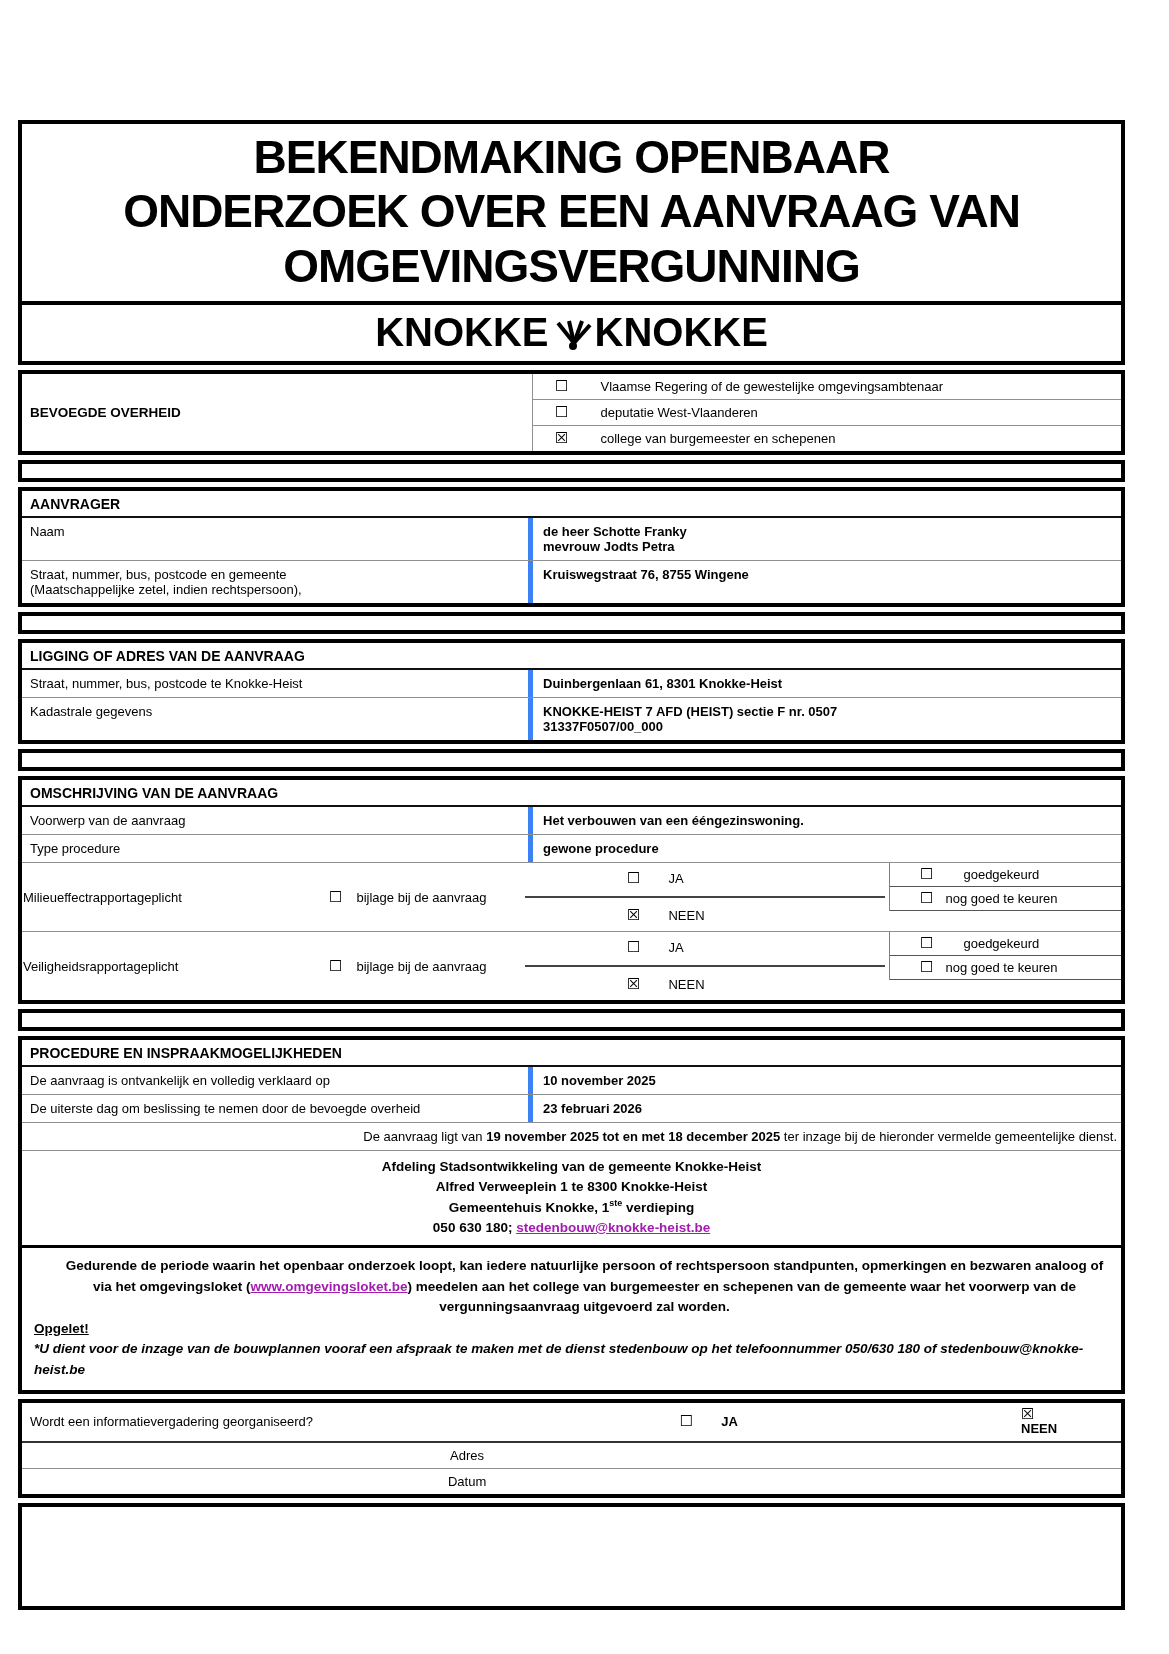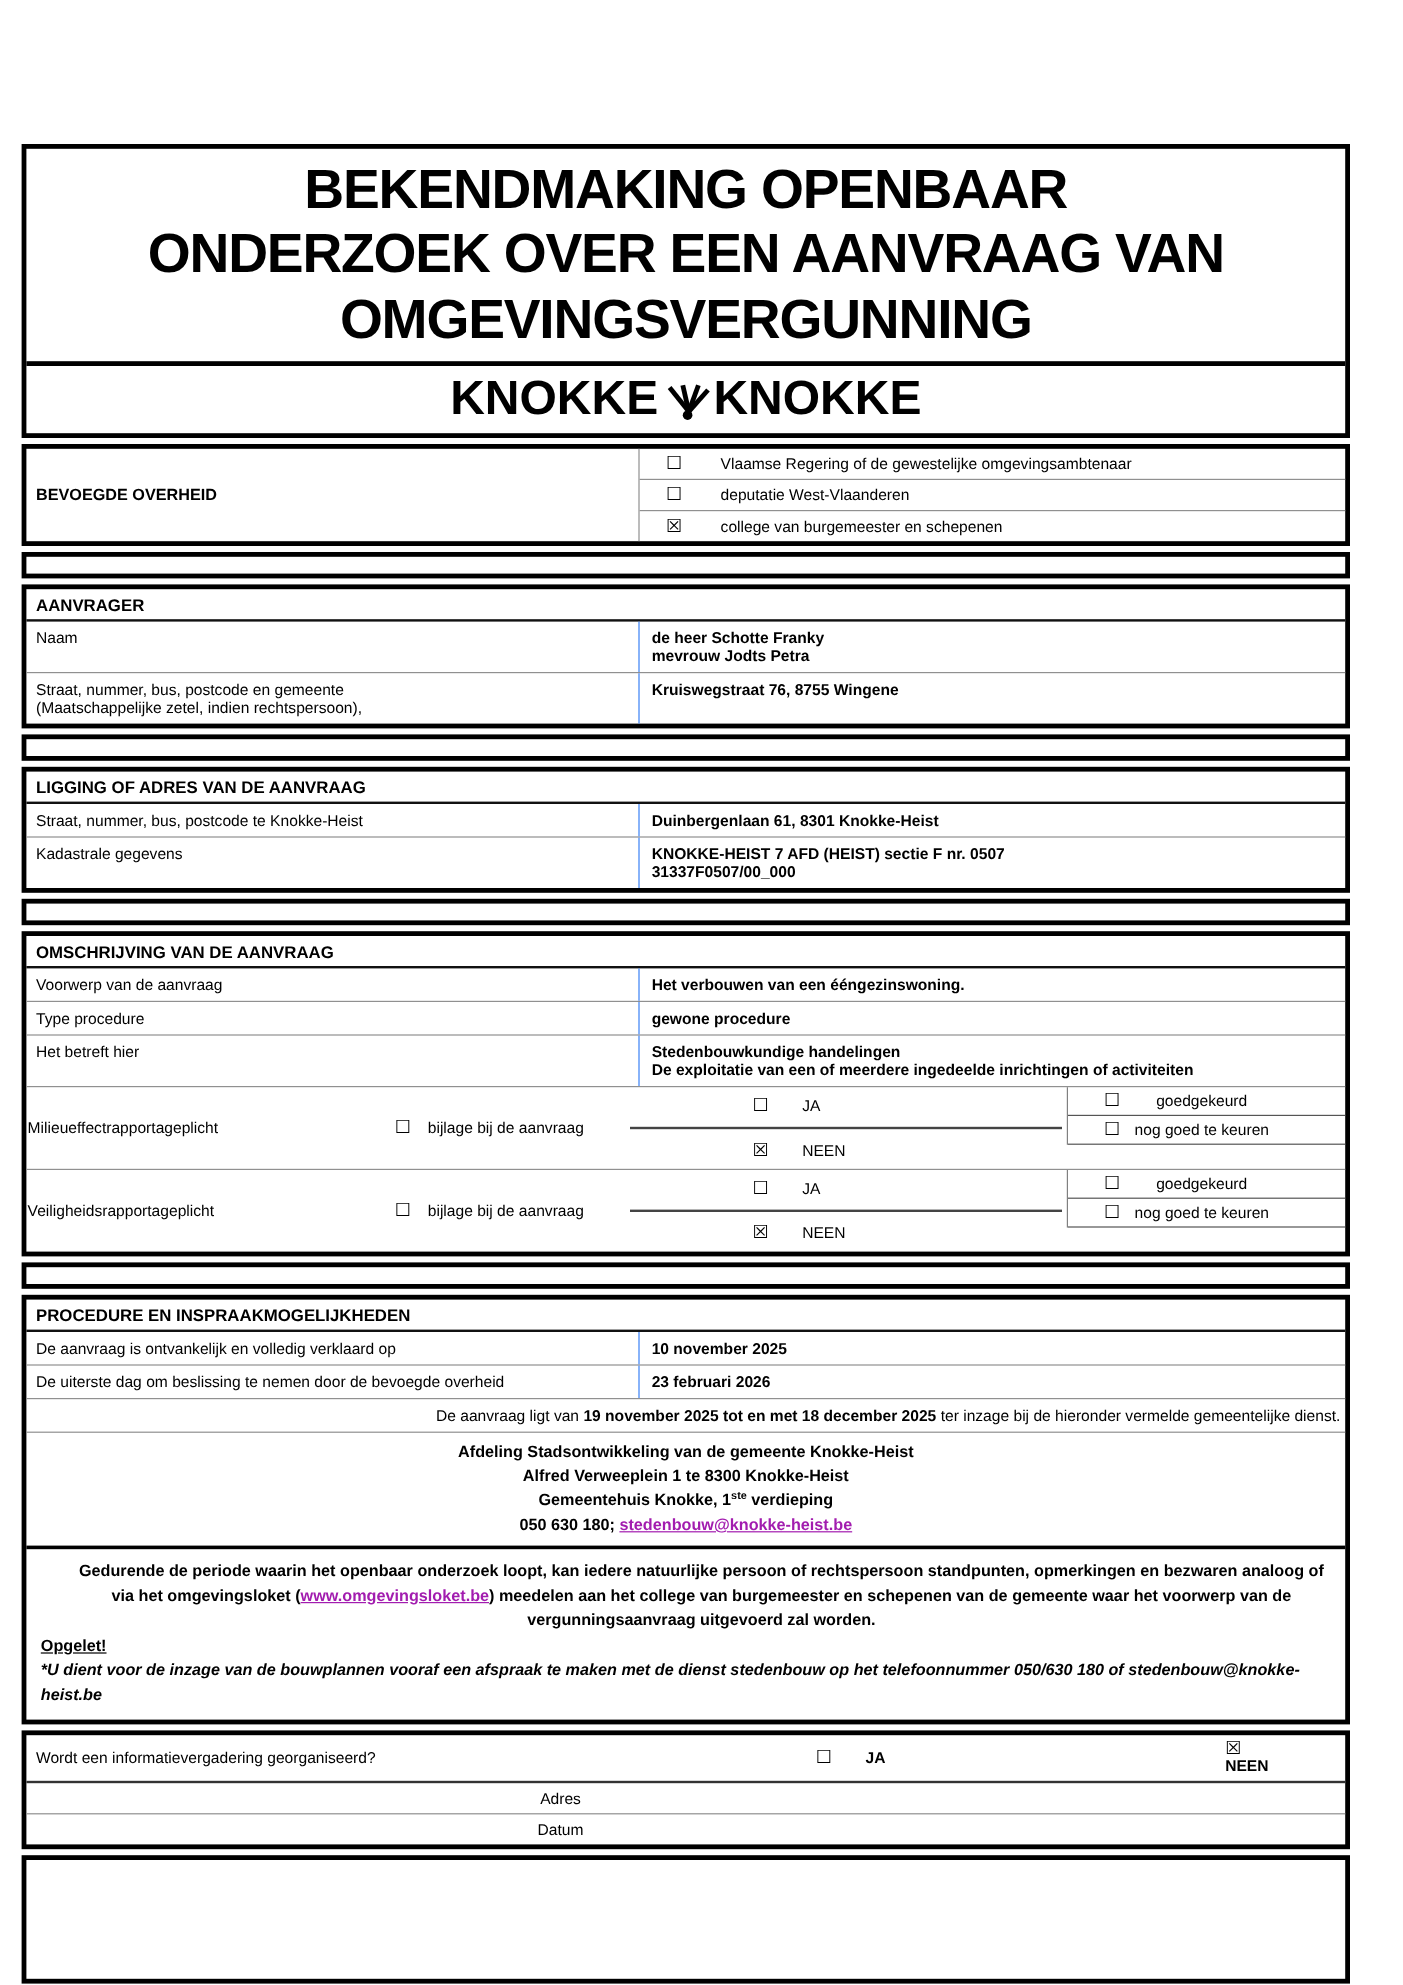--- a/index.html
+++ b/index.html
@@ -12,21 +12,21 @@
   .title-cell{white-space:pre-line;text-align:center;font-weight:bold;font-size:46px;
               line-height:1.18;padding:6px 4px 8px;letter-spacing:-1px;border-bottom:4px solid #000;}
   .logo-cell{height:56px;display:flex;align-items:center;justify-content:center;
              font-weight:bold;font-size:40px;letter-spacing:0;}
   .logo-icon{margin:10px 2px 0 6px;}
   
   .hdr{font-weight:bold;font-size:14px;padding:5px 8px 4px;border-bottom:2px solid #111;}
   .lv{display:flex;border-bottom:1px solid #909090;}
   .lv:last-child{border-bottom:none;}
   .lv .lab{width:46.5%;box-sizing:border-box;padding:6px 8px;font-size:13px;
-           white-space:pre-line;border-right:1px solid #3b82f6;}
+           white-space:pre-line;border-right:5px solid #3b82f6;}
   .lv .val{flex:1;box-sizing:border-box;padding:6px 10px;font-size:13px;font-weight:bold;
            white-space:pre-line;}
   
   .bv{display:flex;}
   .bv .bv-lab{width:46.5%;box-sizing:border-box;display:flex;align-items:center;
               padding:6px 8px;font-weight:bold;font-size:13.5px;border-right:1px solid #909090;}
   .bv .bv-opts{flex:1;}
   .bv-opt{display:flex;align-items:center;height:25px;border-bottom:1px solid #909090;
           padding-left:22px;font-size:13px;gap:32px;}
   .bv-opt:last-child{border-bottom:none;}
@@ -145,25 +145,20 @@
   <div class="box">
     <div class="hdr">OMSCHRIJVING VAN DE AANVRAAG</div>
     <div class="lv">
       <div class="lab">Voorwerp van de aanvraag</div>
       <div class="val">Het verbouwen van een ééngezinswoning.</div>
     </div>
     <div class="lv">
       <div class="lab">Type procedure</div>
       <div class="val">gewone procedure</div>
     </div>
-    <div class="lv">
-      <div class="lab">Het betreft hier</div>
-      <div class="val">Stedenbouwkundige handelingen
-De exploitatie van een of meerdere ingedeelde inrichtingen of activiteiten</div>
-    </div>
 
     <div class="rap">
       <div class="rap-lab">Milieueffectrapportageplicht</div>
       <div class="rap-bijlage">
         <span class="cb">☐</span>
         <span>bijlage bij de aanvraag</span>
       </div>
       <div class="rap-line"></div>
       <div class="rap-janeen rap-ja">
         <span class="cb">☐</span>

